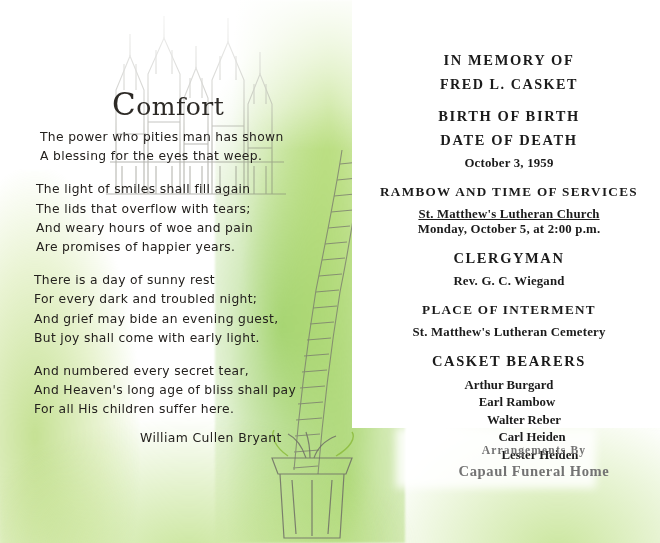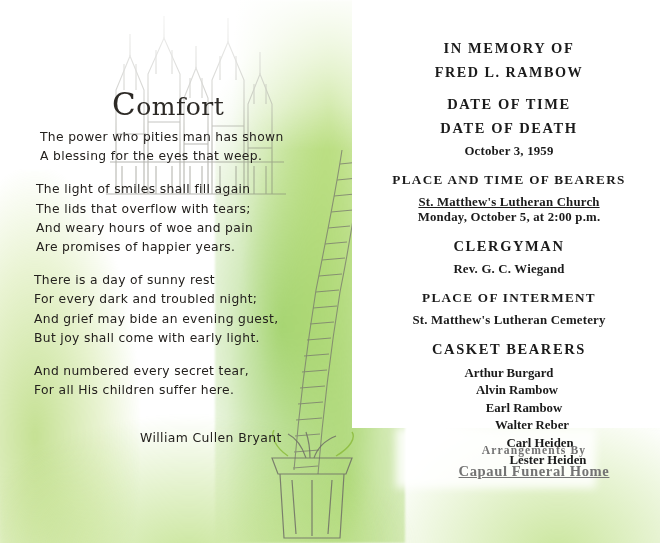--- a/index.html
+++ b/index.html
@@ -150,21 +150,21 @@
   .memorial {
     position: absolute;
     left: 358px;
     top: 0;
     width: 302px;
     height: 428px;
     background: #ffffff;
     text-align: center;
     color: #1b1b1b;
   }
-  .memorial-inner { padding-top: 40px; }
+  .memorial-inner { padding-top: 52px; }
   .hdr {
     font-family: "Liberation Serif", serif;
     font-weight: bold;
     font-size: 14.5px;
     letter-spacing: 1.6px;
     margin: 0 0 7px 0;
   }
   .hdr.sm { font-size: 13.2px; letter-spacing: 1.3px; }
   .val {
     font-family: "Liberation Serif", serif;
@@ -210,21 +210,20 @@
     font-weight: bold;
     font-size: 11.6px;
     letter-spacing: 1.1px;
     margin-bottom: 6px;
   }
   .arr-name {
     font-family: "Liberation Serif", serif;
     font-weight: bold;
     font-size: 14.6px;
     letter-spacing: 0.6px;
-    text-decoration: underline;
   }
 
   
   .mask-top-right {
     position: absolute;
     left: 352px;
     top: 0;
     width: 308px;
     height: 428px;
     background: #ffffff;
@@ -316,54 +315,54 @@
         <div>Are promises of happier years.</div>
       </div>
       <div class="stanza">
         <div>There is a day of sunny rest</div>
         <div>For every dark and troubled night;</div>
         <div>And grief may bide an evening guest,</div>
         <div>But joy shall come with early light.</div>
       </div>
       <div class="stanza">
         <div>And numbered every secret tear,</div>
+        <div>And Heaven's long age of bliss shall pay</div>
         <div>For all His children suffer here.</div>
       </div>
     </div>
 
     <div class="poem-author">William Cullen Bryant</div>
   </div>
 
   <div class="mask-top-right"></div>
   <div class="mask-rightedge"></div>
 
   <div class="memorial">
     <div class="memorial-inner">
       <div class="hdr">IN MEMORY OF</div>
-      <div class="name">FRED L. RAMBOW</div>
-
-      <div class="hdr">DATE  OF  TIME</div>
+      <div class="name">FRED L. CASKET</div>
+
+      <div class="hdr">BIRTH  OF  BIRTH</div>
 
       <div class="hdr">DATE  OF  DEATH</div>
       <div class="val">October 3, 1959</div>
 
-      <div class="hdr sm">PLACE AND TIME OF BEARERS</div>
+      <div class="hdr sm">RAMBOW AND TIME OF SERVICES</div>
       <div class="val tight">St. Matthew's Lutheran Church</div>
       <div class="val">Monday, October 5, at 2:00 p.m.</div>
 
       <div class="hdr">CLERGYMAN</div>
       <div class="val">Rev. G. C. Wiegand</div>
 
       <div class="hdr sm">PLACE OF INTERMENT</div>
       <div class="val">St.  Matthew's Lutheran Cemetery</div>
 
       <div class="hdr">CASKET  BEARERS</div>
       <div class="bearers">
         <div>Arthur Burgard</div>
-        <div>Alvin Rambow</div>
         <div>Earl Rambow</div>
         <div>Walter Reber</div>
         <div>Carl Heiden</div>
         <div>Lester Heiden</div>
       </div>
     </div>
   </div>
 
   <div class="arrangements">
     <div class="arr-label">Arrangements  By</div>

